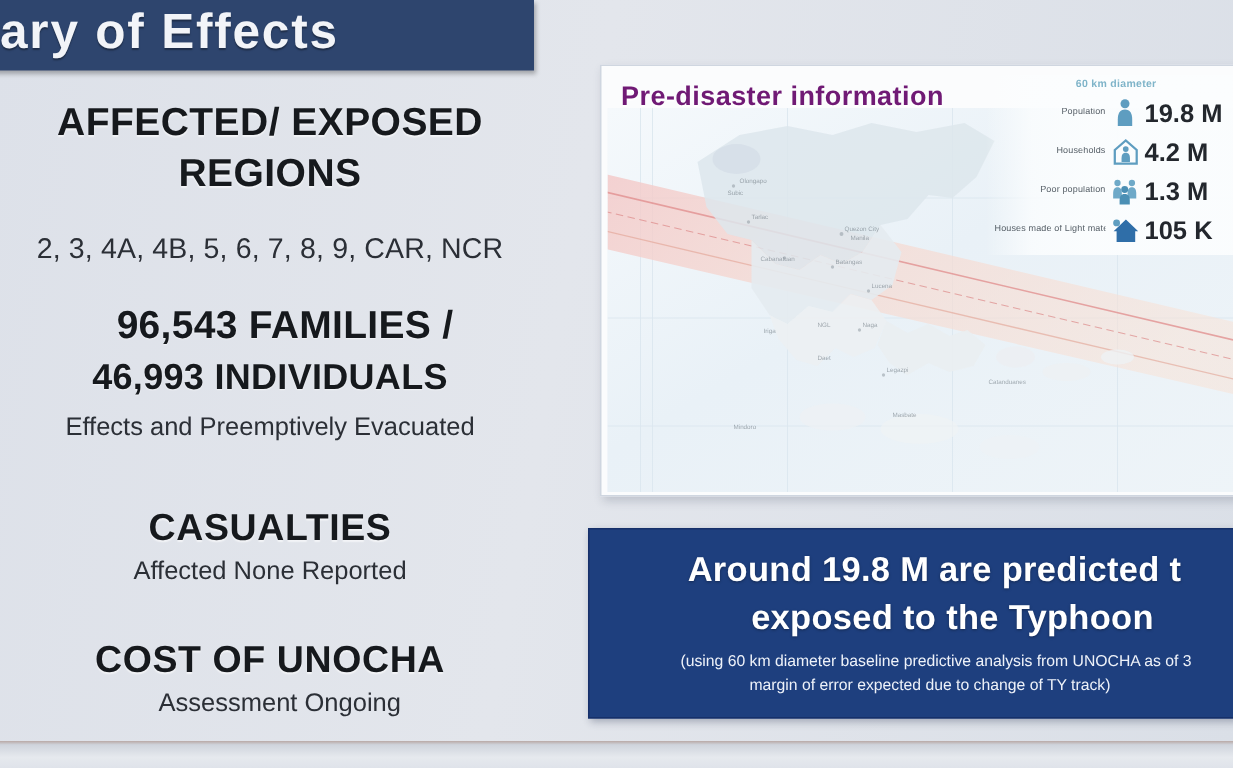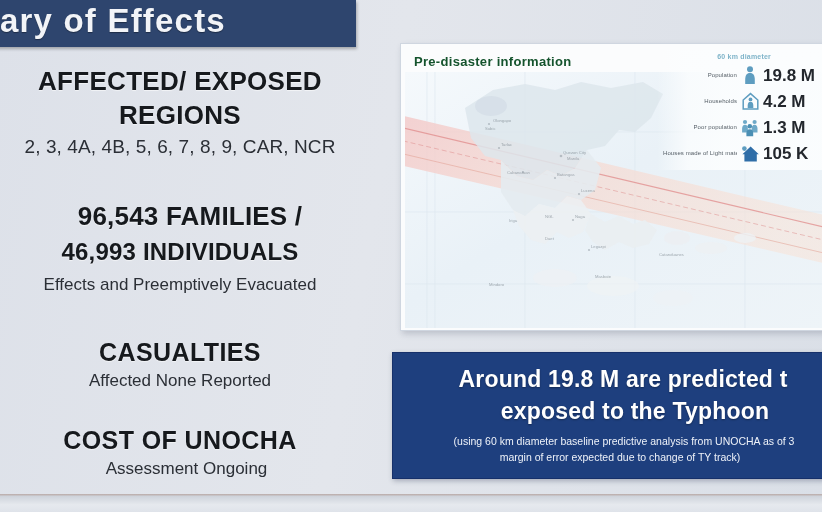--- a/index.html
+++ b/index.html
@@ -71,21 +71,21 @@
   }
   .stat-sub {
     color: #2b2f36;
     white-space: nowrap;
   }
 
   
   #blk-regions { top: 64px; }
   #blk-regions .l1 { font-size: 26px; line-height: 34px; letter-spacing: 0.3px; }
   #blk-regions .l2 { font-size: 26px; line-height: 34px; letter-spacing: 0.3px; }
-  #blk-regions .l3 { font-size: 19px; line-height: 30px; letter-spacing: 0.1px; }
+  #blk-regions .l3 { font-size: 19px; line-height: 30px; letter-spacing: 0.1px; margin-top: 20px; }
 
   
   #blk-families { top: 198px; }
   #blk-families .l1 { font-size: 26px; line-height: 36px; letter-spacing: 0.2px; padding-left: 20px; }
   #blk-families .l2 { font-size: 24px; line-height: 36px; letter-spacing: 0.2px; }
   #blk-families .l3 { font-size: 17px; line-height: 30px; }
 
   
   #blk-casualties { top: 336px; }
   #blk-casualties .l1 { font-size: 25px; line-height: 32px; letter-spacing: 0.4px; }
@@ -106,23 +106,23 @@
     background: #fbfcfd;
     border: 1px solid #cfd6e0;
     box-shadow: 2px 3px 6px rgba(60,70,90,0.22);
     overflow: hidden;
   }
 
   #map-card-title {
     position: absolute;
     left: 13px;
     top: 10px;
-    font-size: 13px;
-    font-weight: bold;
-    color: #14532d;
+    font-size: 18px;
+    font-weight: bold;
+    color: #701a75;
     letter-spacing: 0.3px;
     text-shadow: 0 1px 0 rgba(255,255,255,0.9);
     z-index: 6;
   }
 
   
   #map-canvas {
     position: absolute;
     left: 4px; top: 28px;
     width: 428px; height: 256px;

